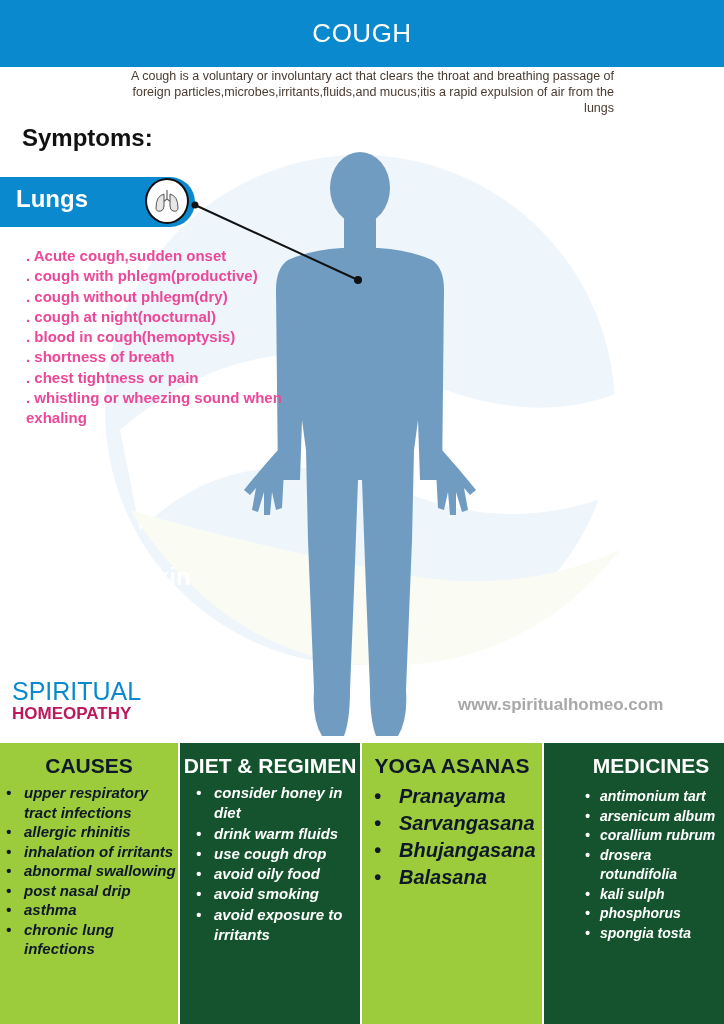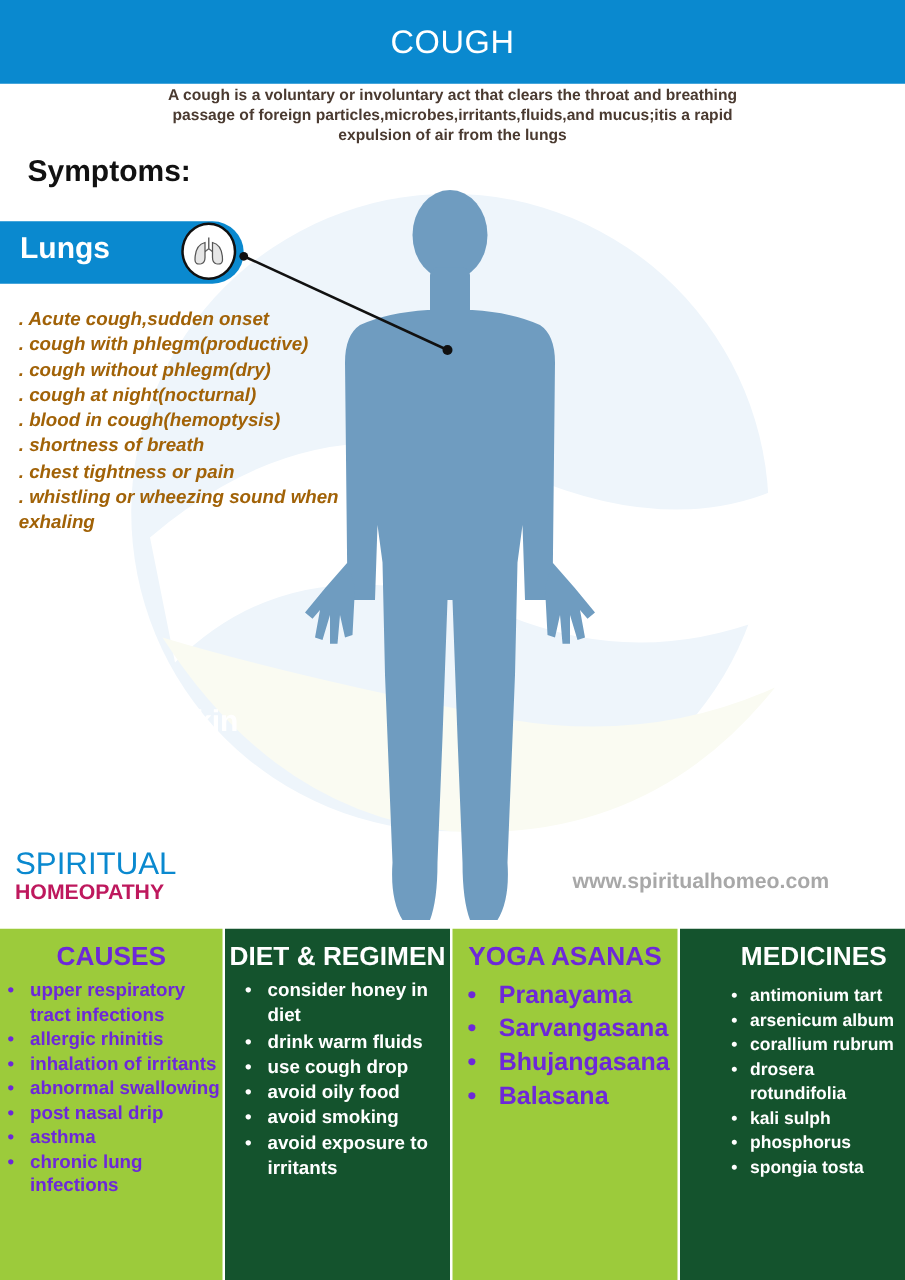--- a/index.html
+++ b/index.html
@@ -9,57 +9,57 @@
     font-family: "Liberation Sans", "DejaVu Sans", sans-serif;
     color: #111;
   }
   .header {
     position: absolute; left: 0; top: 0; width: 724px; height: 67px;
     background: #0a89cf; display: flex; align-items: center; justify-content: center;
   }
   .header-title { color: #fff; font-weight: normal; font-size: 26px; letter-spacing: 0.5px; }
   .intro {
     position: absolute; left: 110px; top: 68px; width: 504px;
-    font-size: 12.5px; font-weight: bold; color: #4a3a30; text-align: center; line-height: 16px;
+    font-size: 12.5px; font-weight: normal; color: #4a3a30; text-align: right; line-height: 16px;
   }
   .bg-watermark { position: absolute; left: 60px; top: 130px; width: 640px; height: 580px; }
   .symptoms-heading {
     position: absolute; left: 22px; top: 124px; font-size: 24px; font-weight: bold; color: #111;
   }
   .organ-pill {
     position: absolute; left: 0; top: 177px; width: 195px; height: 50px;
     background: #0a89cf; border-radius: 0 26px 26px 0;
   }
   .organ-pill-label {
     position: absolute; left: 16px; top: 8px; color: #fff; font-weight: bold; font-size: 24px;
   }
   .organ-circle {
     position: absolute; left: 145px; top: 178px; width: 44px; height: 46px; border-radius: 50%;
     background: #fff; border: 2px solid #111; box-sizing: border-box;
     display: flex; align-items: center; justify-content: center;
   }
   .pointer { position: absolute; left: 0; top: 0; width: 724px; height: 1024px; pointer-events: none; }
   .symptom-list {
-    position: absolute; left: 15px; top: 246px; width: 275px; margin: 0; padding: 0; list-style: none;
-    font-size: 15px; font-weight: bold; line-height: 20.3px; color: #a16207; font-style: italic;
+    position: absolute; left: 26px; top: 246px; width: 275px; margin: 0; padding: 0; list-style: none;
+    font-size: 15px; font-weight: bold; line-height: 20.3px; color: #ec4899;
   }
   .body-figure { position: absolute; left: 230px; top: 150px; width: 260px; height: 592px; }
   .brand { position: absolute; left: 12px; top: 678px; }
   .brand-1 { font-size: 25px; font-weight: normal; color: #0a89cf; line-height: 26px; }
   .brand-2 { font-size: 17px; font-weight: bold; color: #be185d; line-height: 20px; }
   .website {
     position: absolute; left: 458px; top: 695px; font-size: 17px; font-weight: bold; color: #a8a8a8;
   }
   .panel {
     position: absolute; top: 743px; height: 281px; box-sizing: border-box; padding-top: 8px;
   }
-  .panel.green { background: #9ccb3b; color: #6d28d9; }
+  .panel.green { background: #9ccb3b; color: #0f172a; }
   .panel.blue { background: #14532d; color: #fff; }
   .panel-title { text-align: center; font-weight: bold; font-size: 21px; line-height: 30px; white-space: nowrap; }
-  .panel ul { margin: 2px 0 0 0; padding: 0; list-style: none; }
+  .panel ul { margin: 2px 0 0 0; padding: 0; list-style: none; font-style: italic; }
   .panel li { position: relative; font-weight: bold; }
   .panel li::before { content: "•"; position: absolute; }
   .p-causes { left: 0; width: 178px; }
   .p-causes ul { padding-left: 24px; font-size: 15px; line-height: 19.5px; }
   .p-causes li::before { left: -18px; }
   .p-diet { left: 180px; width: 180px; }
   .p-diet ul { padding-left: 34px; font-size: 15px; line-height: 20.3px; }
   .p-diet li::before { left: -18px; }
   .p-yoga { left: 362px; width: 180px; }
   .p-yoga ul { padding-left: 37px; font-size: 20px; line-height: 27px; }

